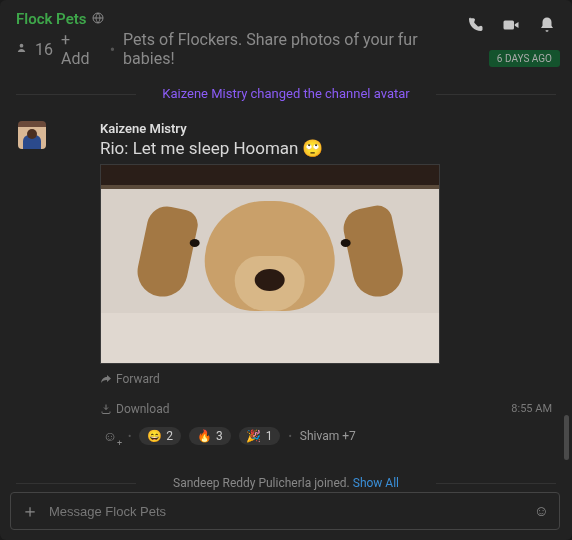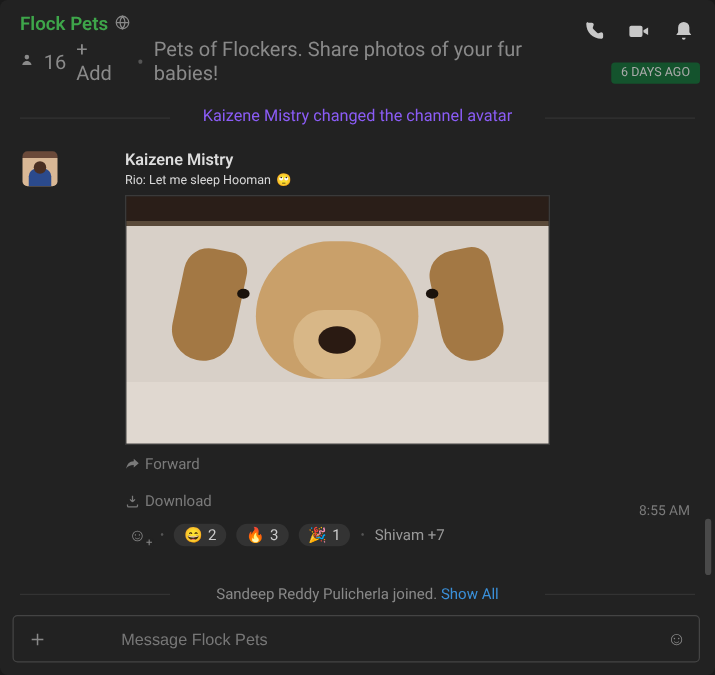--- a/index.html
+++ b/index.html
@@ -83,21 +83,21 @@
     position:absolute; left:50%; top:30%; transform:translateX(-50%);
     width:10px; height:10px; background:#4a2f22; border-radius:50%;
   }
   .avatar::before {
     content:"";
     position:absolute; left:50%; bottom:0; transform:translateX(-50%);
     width:18px; height:14px; background:#2b4a8c; border-radius:6px 6px 0 0;
   }
   .msg-body { flex: 1; padding-left: 44px; }
   .author { color: #ddd; font-weight: 600; font-size: 13px; }
-  .message-text { color: #d8d8d8; margin-top: 2px; font-size: 10px; display:flex; align-items:center; gap:4px;}
+  .message-text { color: #d8d8d8; margin-top: 2px; font-size: 17px; display:flex; align-items:center; gap:4px;}
   .attachment {
     margin-top: 6px;
     width: 340px;
     height: 200px;
     border: 1px solid #3a3a3a;
     background: linear-gradient(#2a1e18 0 10%, #5a4a3a 10% 12%, #d8d0c8 12% 75%, #e0d8d0 75% 100%);
     position: relative;
     overflow: hidden;
   }
   .dog {
@@ -191,21 +191,20 @@
     gap: 10px;
   }
   .plus-icon { color: #888; font-size: 18px; font-weight: 300; }
   .composer-input {
     flex: 1;
     background: transparent;
     border: none;
     color: #ccc;
     font-size: 13px;
     outline: none;
-    margin-left: 48px;
   }
   .composer-input::placeholder { color: #777; }
   .smiley-icon { color: #888; font-size: 15px; }
   .scrollbar {
     position: absolute; right: 3px; top: 415px;
     width: 5px; height: 45px;
     background: #4a4a4a; border-radius: 3px;
   }
 </style>
 </head>

